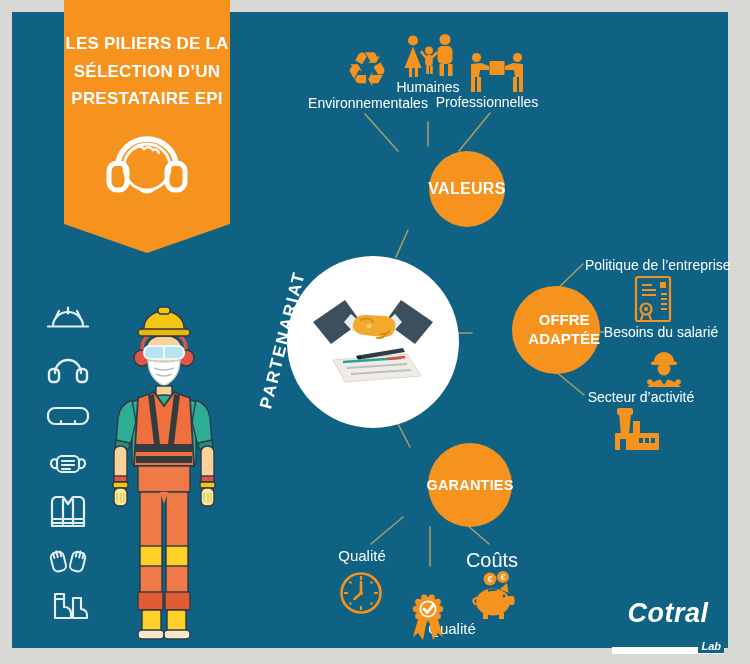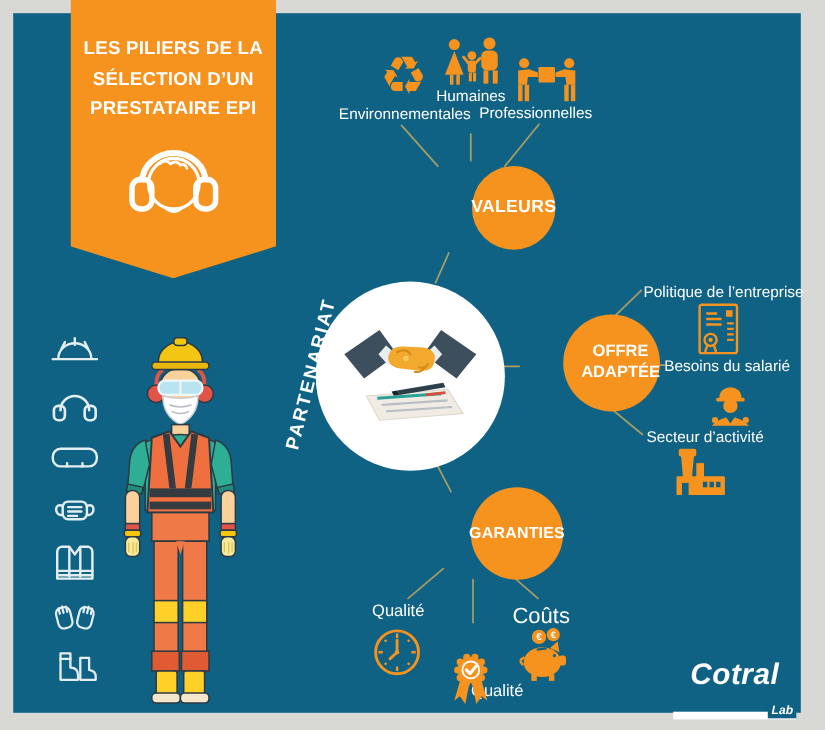--- a/index.html
+++ b/index.html
@@ -3,21 +3,21 @@
 <meta charset="utf-8">
 <style>
   html,body{margin:0;padding:0;}
   .stage{position:relative;width:750px;height:664px;background:#d8d9d5;
          font-family:"Liberation Sans",sans-serif;overflow:hidden;}
   .panel{position:absolute;left:12px;top:12px;width:716px;height:636px;background:#0f6284;}
   svg{display:block;}
   .abs{position:absolute;}
 
   
-  .banner{position:absolute;left:64px;top:0;width:187px;height:253px;background:#f6921e;
+  .banner{position:absolute;left:64px;top:0;width:166px;height:253px;background:#f6921e;
           clip-path:polygon(0 0,100% 0,100% 88.5%,50% 100%,0 88.5%);z-index:4;text-align:center;}
   .banner-title{margin-top:30px;color:#fff;font-weight:bold;font-size:17px;line-height:1.62;letter-spacing:.2px;}
   .banner-icon{position:absolute;left:50%;top:122px;transform:translateX(-50%);}
 
   
   .lines{position:absolute;left:0;top:0;z-index:1;pointer-events:none;}
 
   
   .node{position:absolute;border-radius:50%;background:#f6921e;color:#fff;font-weight:bold;
         display:flex;align-items:center;justify-content:center;text-align:center;z-index:2;margin-left:39px;}

